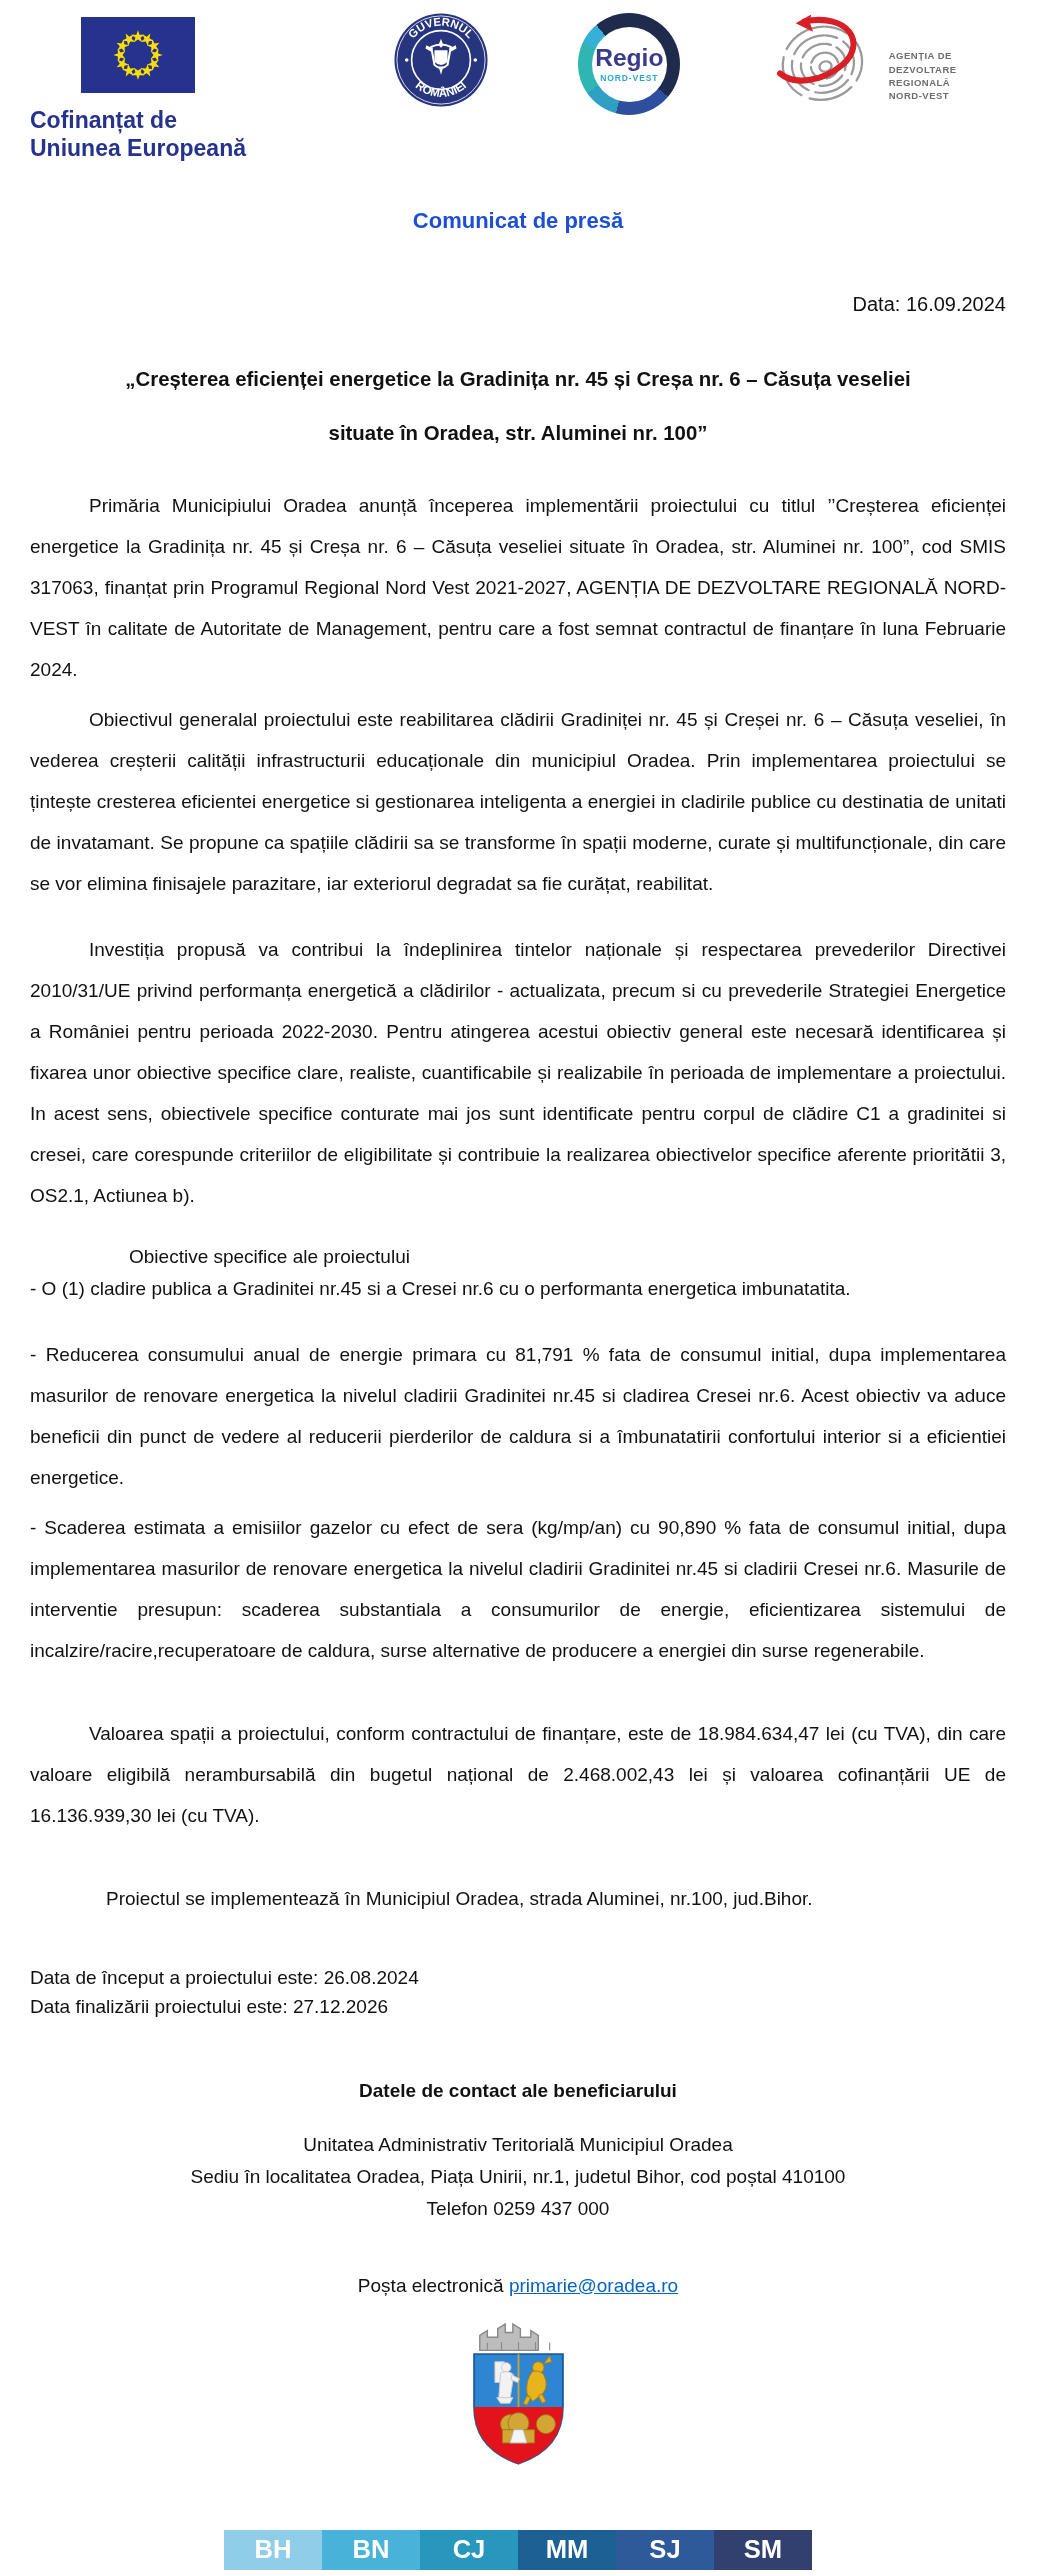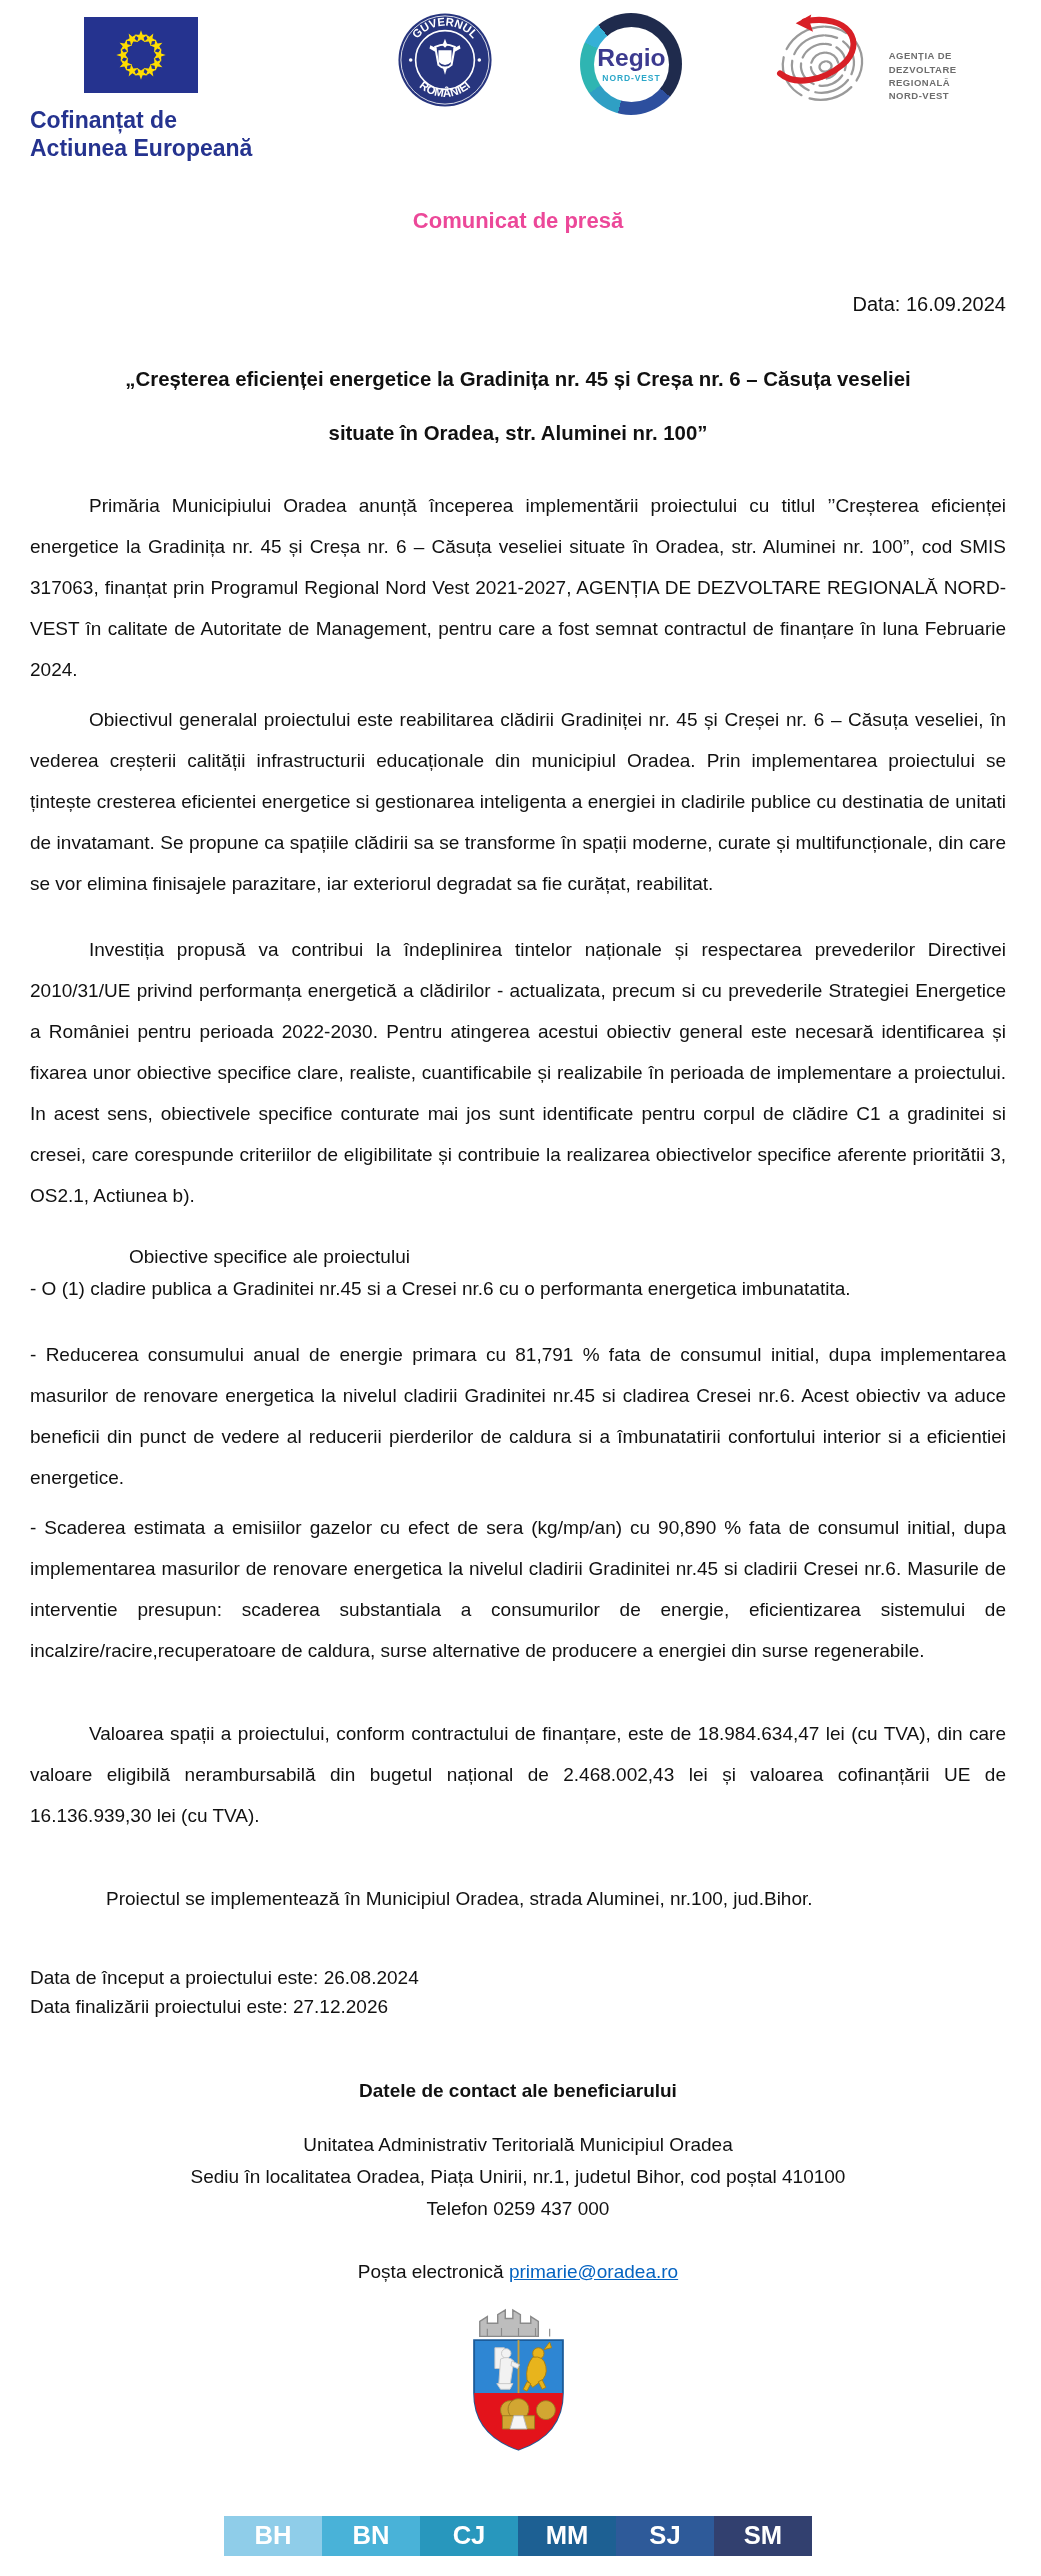--- a/index.html
+++ b/index.html
@@ -22,35 +22,35 @@
   .regio::before { content:""; position:absolute; inset:13.3px; background:#ffffff; border-radius:50%; }
   .regio-inner { position:absolute; inset:0; display:flex; flex-direction:column;
     align-items:center; justify-content:center; z-index:1; }
   .regio-title { font-weight:bold; font-size:24.6px; color:#3c3a8f; line-height:24.6px; }
   .regio-sub { font-weight:bold; font-size:8.5px; color:#2ba7c9; letter-spacing:0.9px; margin-top:2.8px; }
   .adr { display:flex; gap:5.7px; width:237px; }
   .adr svg { width:114px; height:104px; flex:0 0 auto; }
   .adr-text { font-size:9.5px; color:#6d6d6d; font-weight:bold; letter-spacing:0.5px; line-height:13.3px; margin-top:38px; }
 
   
-  .press-heading { text-align:center; color:#ec4899; font-weight:bold; font-size:22px; margin-top:91px; }
+  .press-heading { text-align:center; color:#1d4ed8; font-weight:bold; font-size:22px; margin-top:91px; }
   .date-line { text-align:right; font-size:20px; margin-top:59px; }
   .doc-title { text-align:center; font-weight:bold; font-size:20.4px; line-height:54px; margin-top:36px; }
   p.body { font-size:19px; line-height:41px; text-align:justify; }
   p.indent { text-indent:59px; }
   .mt-sm { margin-top:9.5px; } .mt-md { margin-top:24.6px; } .mt-lg { margin-top:42px; }
   .obj-heading { font-size:19px; margin-top:30px; text-indent:99px; }
   .single { text-align:left; }
   .loc-line { text-indent:76px; text-align:left; }
   .dates { font-size:19px; line-height:29px; margin-top:44px; }
 
   .contact-heading { text-align:center; font-weight:bold; font-size:19px; margin-top:59px; }
   .contact-line { text-align:center; font-size:19px; line-height:32px; }
   .contact-block { margin-top:26.5px; }
-  .email-line { text-align:center; font-size:19px; margin-top:36px; }
+  .email-line { text-align:center; font-size:19px; margin-top:50px; }
   .email-link { color:#0563c1; text-decoration:underline; cursor:pointer; }
 
   .coat-wrap { display:flex; justify-content:center; margin-top:21px; }
   .coat-wrap svg { width:119px; height:163px; }
   .slogan { text-align:center; font-weight:bold; font-style:italic; font-size:22px; margin-top:17px; }
 
   
   .county-bar { display:flex; justify-content:center; margin-top:49px; }
   .county { width:98px; height:40px; display:flex; align-items:center; justify-content:center;
     color:#ffffff; font-weight:bold; font-size:25.6px; }
@@ -79,21 +79,21 @@
               <path d="M0,-26 l1.7,4.8 5.1,0 -4.1,3 1.6,4.9 -4.3,-3 -4.3,3 1.6,-4.9 -4.1,-3 5.1,0 Z" transform="rotate(240)"></path>
               <path d="M0,-26 l1.7,4.8 5.1,0 -4.1,3 1.6,4.9 -4.3,-3 -4.3,3 1.6,-4.9 -4.1,-3 5.1,0 Z" transform="rotate(270)"></path>
               <path d="M0,-26 l1.7,4.8 5.1,0 -4.1,3 1.6,4.9 -4.3,-3 -4.3,3 1.6,-4.9 -4.1,-3 5.1,0 Z" transform="rotate(300)"></path>
               <path d="M0,-26 l1.7,4.8 5.1,0 -4.1,3 1.6,4.9 -4.3,-3 -4.3,3 1.6,-4.9 -4.1,-3 5.1,0 Z" transform="rotate(330)"></path>
             </g>
           </g>
         </g>
       </svg>
       <div class="eu-text">
         <div>Cofinanțat de</div>
-        <div>Actiunea Europeană</div>
+        <div>Uniunea Europeană</div>
       </div>
     </div>
 
     <svg class="gov-seal" viewBox="0 0 120 120">
       <circle cx="60" cy="60" r="57" fill="#27357e"></circle>
       <circle cx="60" cy="60" r="54" fill="none" stroke="#ffffff" stroke-width="1"></circle>
       <circle cx="60" cy="60" r="36" fill="none" stroke="#ffffff" stroke-width="2"></circle>
       <defs>
         <path id="arcTop" d="M 16,62 A 44,44 0 0 1 104,62" fill="none"></path>
         <path id="arcBot" d="M 13,58 A 47,47 0 0 0 107,58" fill="none"></path>

